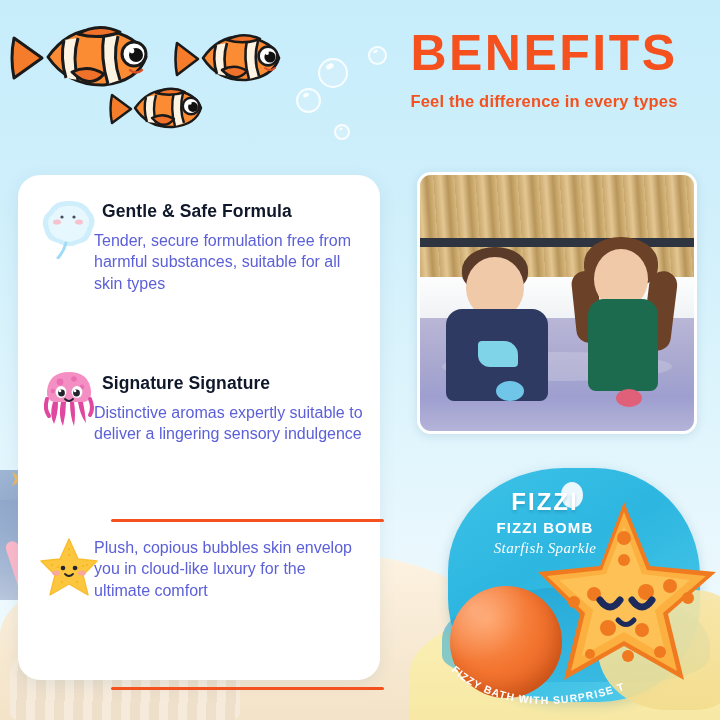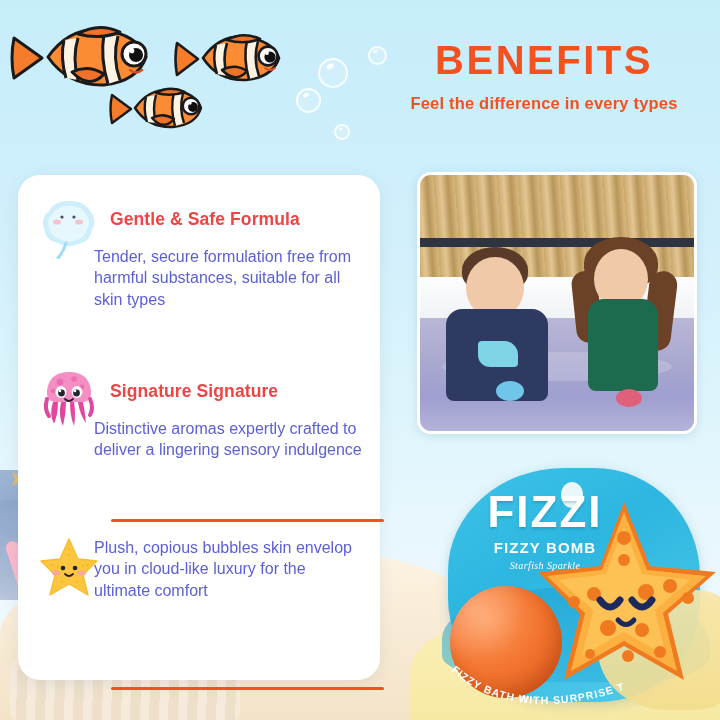--- a/index.html
+++ b/index.html
@@ -37,21 +37,21 @@
   .fish{position:absolute;}
 
   
   .bubble{position:absolute;border-radius:50%;border:2px solid rgba(255,255,255,.85);
     background:rgba(255,255,255,.14);}
   .bubble::after{content:"";position:absolute;left:22%;top:16%;width:30%;height:20%;
     background:rgba(255,255,255,.9);border-radius:50%;transform:rotate(-28deg);}
 
   
   .header{position:absolute;left:382px;top:28px;width:324px;text-align:center;}
-  .header h1{margin:12px;font-size:40px;line-height:1;letter-spacing:2.5px;
+  .header h1{margin:0;font-size:50px;line-height:1;letter-spacing:2.5px;
     font-weight:700;color:#f4511e;font-family:"Liberation Sans", sans-serif;}
   .header .sub{margin-top:14px;font-size:16.5px;font-weight:700;color:#f4511e;
     letter-spacing:.2px;}
 
   
   .photo{position:absolute;left:417px;top:172px;width:280px;height:262px;
     border-radius:14px;overflow:hidden;border:3px solid #ffffff;
     box-sizing:border-box;box-shadow:0 2px 10px rgba(80,120,150,.18);}
   .ph-bamboo{position:absolute;left:0;top:0;width:100%;height:44%;
     background:repeating-linear-gradient(86deg,#c9a86c 0px,#e3c692 7px,#b8965a 14px,#d8b87f 21px);}
@@ -83,43 +83,43 @@
   .bomb-red{position:absolute;left:196px;top:214px;width:26px;height:18px;
     background:#e0607a;border-radius:50%;}
 
   
   .card{position:absolute;left:18px;top:175px;width:362px;height:505px;
     background:#ffffff;border-radius:22px;box-shadow:0 4px 16px rgba(90,130,160,.13);}
   .feature{position:absolute;left:0;width:362px;}
   .f1{top:18px;} .f2{top:190px;} .f3{top:358px;}
   .f-icon{position:absolute;left:22px;top:4px;width:58px;height:62px;}
   .f-body{position:absolute;left:76px;width:272px;}
-  .f-title{margin:16px;font-size:17.5px;font-weight:700;color:#ef4444;letter-spacing:.1px;}
+  .f-title{margin:8px;font-size:17.5px;font-weight:700;color:#0f172a;letter-spacing:.1px;}
   .f-desc{margin:4px 0 0 0;font-size:16px;line-height:1.33;color:#5b5fd8;}
   .divider{position:absolute;left:93px;width:273px;height:3px;background:#f4511e;border-radius:2px;}
   .d1{top:344px;} .d2{top:512px;}
 
   
   .tag{position:absolute;left:448px;top:468px;width:272px;height:252px;}
   .tag-card{position:absolute;left:0;top:0;width:252px;height:234px;
     background:linear-gradient(150deg,#3fc3e8 0%,#2cb6e0 40%,#56cdeb 100%);
     border-radius:46% 42% 40% 46%/44% 46% 42% 44%;
     box-shadow:0 3px 12px rgba(40,110,140,.22);}
   .tag-hole{position:absolute;left:113px;top:14px;width:22px;height:26px;
     background:#eaf7fd;border-radius:50%;}
   .tag-wave{position:absolute;left:-6px;top:118px;width:268px;height:96px;
     background:linear-gradient(180deg,#1f9fd0,#2cb0dd);
     border-radius:60% 50% 30% 40%/60% 70% 30% 30%;opacity:.55;}
   .tag-sand{position:absolute;left:150px;top:122px;width:140px;height:120px;
     background:linear-gradient(180deg,#f7e6a8,#f3dc8d);border-radius:50% 30% 30% 50%;opacity:.9;}
   .tag-text{position:absolute;left:22px;top:22px;width:150px;text-align:center;color:#fff;}
-  .tag-brand{font-size:44px;font-weight:700;letter-spacing:2px;line-height:1;
+  .tag-brand{font-size:24px;font-weight:700;letter-spacing:2px;line-height:1;
     text-shadow:0 2px 3px rgba(0,80,110,.25);}
   .tag-type{margin-top:5px;font-size:15px;font-weight:700;letter-spacing:1.1px;}
-  .tag-variant{margin-top:4px;font-size:10px;font-family:"Liberation Serif", serif;
+  .tag-variant{margin-top:4px;font-size:15px;font-family:"Liberation Serif", serif;
     font-style:italic;letter-spacing:.4px;}
   .tag-curve{position:absolute;left:-6px;top:176px;width:200px;height:76px;}
   .tag-curve text{font-size:10.5px;font-weight:700;fill:#ffffff;letter-spacing:1.1px;
     font-family:"Liberation Sans", sans-serif;}
   .tag-star{position:absolute;left:86px;top:28px;width:186px;height:190px;}
   .tag-ball{position:absolute;left:2px;top:118px;width:112px;height:112px;border-radius:50%;
     background:radial-gradient(circle at 34% 30%,#ff9a5c 0%,#f2742f 48%,#d9561a 100%);
     box-shadow:inset -6px -8px 14px rgba(150,50,0,.3);}
   .tag-ball::after{content:"";position:absolute;inset:0;border-radius:50%;
     background:radial-gradient(circle at 20% 20%,rgba(255,255,255,.25),transparent 42%);}
@@ -287,21 +287,21 @@
           <path d="M13 33 q-4 12 1 22 q4-10 4-22 Z"></path>
           <path d="M21 33 q-3 14 2 24 q3-12 3-24 Z"></path>
           <path d="M30 33 q0 14 4 24 q2-12 0-24 Z"></path>
           <path d="M38 33 q2 13 8 21 q-1-11-3-21 Z"></path>
         </g>
         <path d="M7 30 q-3 10 2 17" stroke="#e0479f" stroke-width="4" fill="none" stroke-linecap="round"></path>
         <path d="M50 30 q4 9 0 16" stroke="#e0479f" stroke-width="4" fill="none" stroke-linecap="round"></path>
       </svg>
       <div class="f-body">
         <p class="f-title">Signature Signature</p>
-        <p class="f-desc">Distinctive aromas expertly crafted to deliver a lingering sensory indulgence</p>
+        <p class="f-desc">Distinctive aromas expertly suitable to deliver a lingering sensory indulgence</p>
       </div>
     </div>
 
     <div class="feature f3">
       <svg class="f-icon" viewBox="0 0 58 62">
         <path d="M29 2 L38 22 L57 24 L43 38 L48 58 L29 47 L10 58 L15 38 L1 24 L20 22 Z" fill="#fcc63f" stroke="#f9bd2c" stroke-width="1.4" stroke-linejoin="round"></path>
         <g fill="#f6b01f" opacity=".85">
           <circle cx="29" cy="12" r="1.1"></circle>
             <circle cx="29" cy="18" r="1.1"></circle>
           <circle cx="43" cy="29" r="1.1"></circle>
@@ -352,21 +352,21 @@
         <circle cx="126" cy="156" r="6"></circle>
           <circle cx="56" cy="158" r="5"></circle>
       </g>
       <path d="M66 104 q10 14 20 0" stroke="#1d2a5c" stroke-width="7" fill="none" stroke-linecap="round"></path>
       <path d="M98 104 q10 14 20 0" stroke="#1d2a5c" stroke-width="7" fill="none" stroke-linecap="round"></path>
       <path d="M84 124 q8 9 16 0" stroke="#1d2a5c" stroke-width="5" fill="none" stroke-linecap="round"></path>
     </svg>
 
     <div class="tag-text">
       <div class="tag-brand">FIZZI</div>
-      <div class="tag-type">FIZZY BOMB</div>
+      <div class="tag-type">FIZZI BOMB</div>
       <div class="tag-variant">Starfish Sparkle</div>
     </div>
 
     <div class="tag-ball"></div>
 
     <svg class="tag-curve" viewBox="0 0 200 76">
       <defs>
           <path id="arcp" d="M6 24 Q70 84 188 44" fill="none"></path>
         </defs>
       <text><textPath href="#arcp" startOffset="2%">FIZZY BATH WITH SURPRISE TOY INSIDE</textPath></text>

